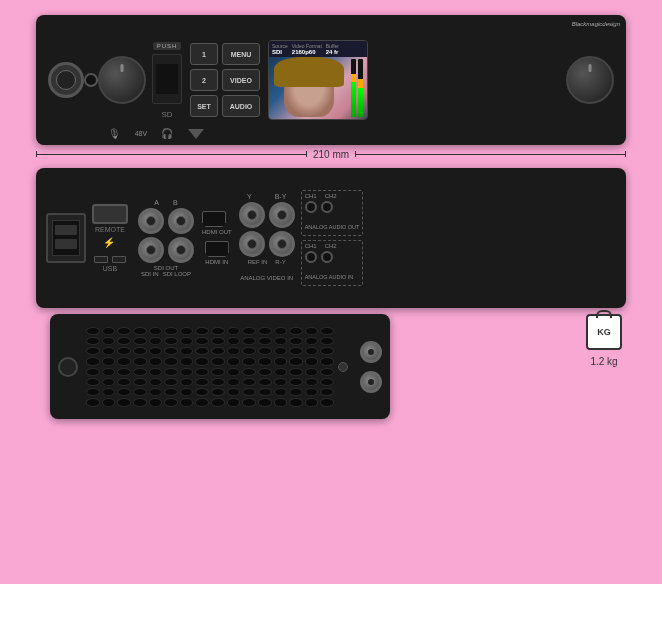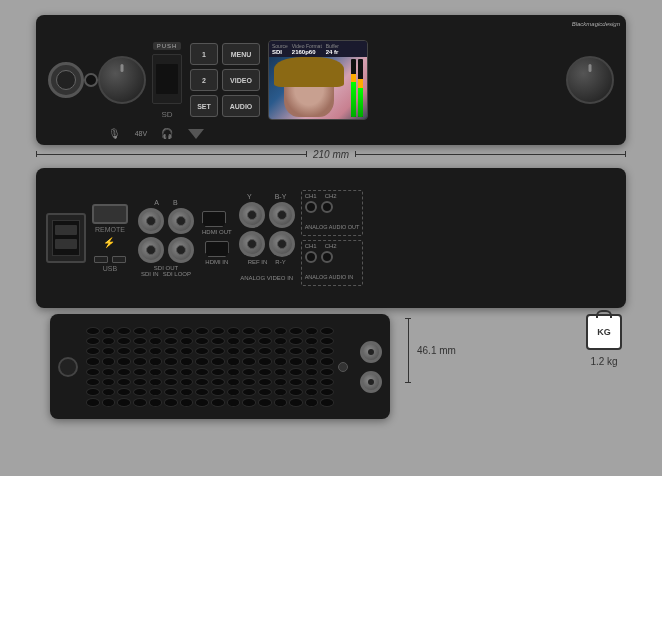--- a/index.html
+++ b/index.html
@@ -7,22 +7,22 @@
       width: 662px;
       height: 620px;
       background: #ffffff;
       font-family: Arial, sans-serif;
       overflow: hidden;
       position: relative;
     }
 
     .main-container {
       width: 662px;
-      height: 476px;
-      background: #a3a3a3;
+      height: 584px;
+      background: #f9a8d4;
       position: relative;
       display: flex;
       flex-direction: column;
       align-items: center;
       padding: 10px 30px;
     }
 
     
     .front-panel {
       width: 590px;
@@ -243,21 +243,20 @@
       font-style: italic;
     }
 
     
     .measurement-row {
       display: flex;
       align-items: center;
       gap: 6px;
       margin: 4px 0;
       width: 590px;
-      font-style: italic;
     }
 
     .meas-line {
       flex: 1;
       height: 1px;
       background: #333;
       position: relative;
     }
 
     .meas-line::before, .meas-line::after {
@@ -888,25 +887,19 @@
         </div>
 
         <div class="side-right-connectors">
           <div class="bnc-side"></div>
           <div class="bnc-side"></div>
         </div>
       </div>
 
     </div>
 
-    <div style="display:flex;flex-direction:column;align-items:center;margin-top:4px;">
-      <div style="display:flex;align-items:center;gap:4px;">
-        <div class="meas-v-line"></div>
-        <span class="meas-h-label">46.1 mm</span>
-      </div>
-    </div>
 
     <div class="weight-section" style="margin-left:auto;margin-right:10px;">
       <div class="weight-icon">KG</div>
       <span class="weight-label">1.2 kg</span>
     </div>
   </div>
 </div>
 
 </body></html>

